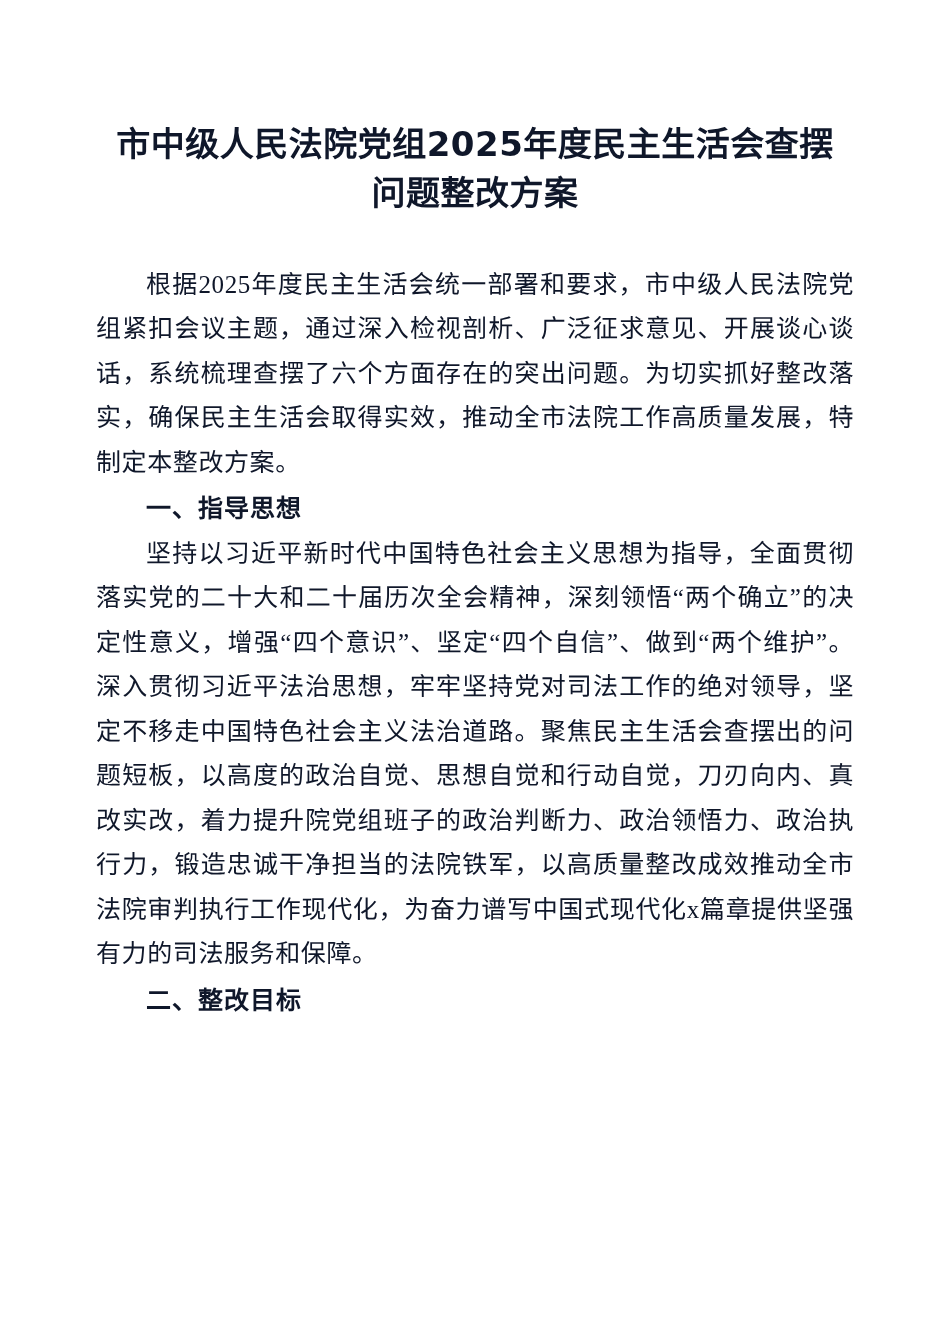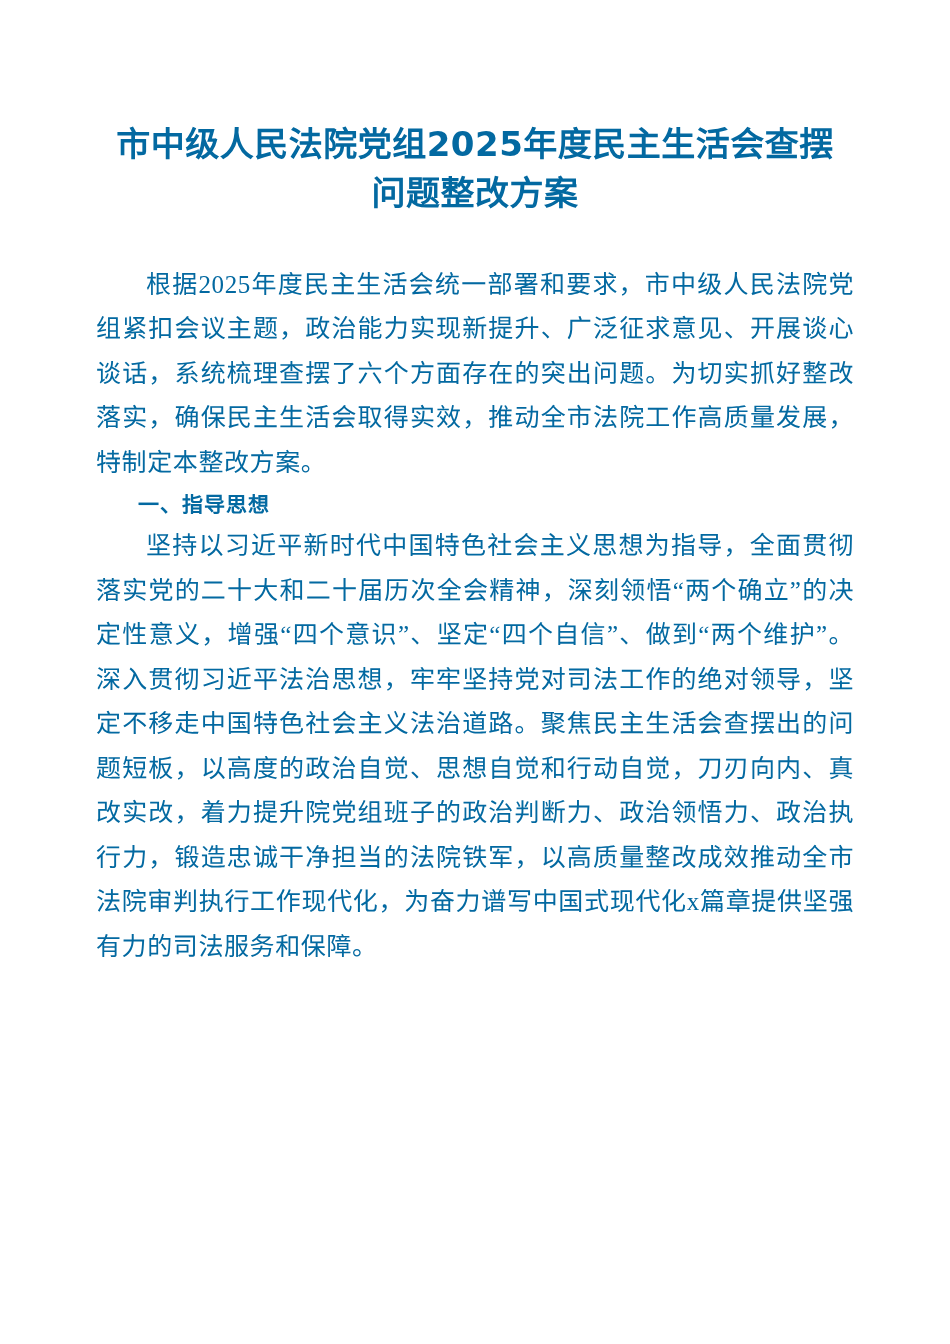--- a/index.html
+++ b/index.html
@@ -8,21 +8,21 @@
     background: #ffffff;
   }
   .page {
     width: 950px;
     height: 1344px;
     position: relative;
     background: #ffffff;
     box-sizing: border-box;
     padding: 120px 96px 60px 96px;
     font-family: "Liberation Serif", "DejaVu Serif", serif;
-    color: #0369a1;
+    color: #0f172a;
     overflow: hidden;
   }
   .doc-title {
     font-family: "DejaVu Sans", "Liberation Sans", sans-serif;
     font-weight: bold;
     font-size: 34px;
     line-height: 1.45;
     text-align: center;
     letter-spacing: 0.5px;
     margin: 0 0 44px 0;
@@ -33,33 +33,34 @@
     line-height: 1.78;
     text-align: justify;
     text-justify: inter-ideograph;
     margin: 0 0 2px 0;
     text-indent: 2em;
     letter-spacing: 0.6px;
   }
   .heading {
     font-family: "DejaVu Sans", "Liberation Sans", sans-serif;
     font-weight: bold;
-    font-size: 21px;
+    font-size: 25px;
     line-height: 1.78;
     margin: 0;
     text-indent: 2em;
     letter-spacing: 1px;
   }
 </style>
 </head>
 <body>
 
 <div class="page">
   <h1 class="doc-title">市中级人民法院党组2025年度民主生活会查摆问题整改方案</h1>
 
-  <p class="para">根据2025年度民主生活会统一部署和要求，市中级人民法院党组紧扣会议主题，政治能力实现新提升、广泛征求意见、开展谈心谈话，系统梳理查摆了六个方面存在的突出问题。为切实抓好整改落实，确保民主生活会取得实效，推动全市法院工作高质量发展，特制定本整改方案。</p>
+  <p class="para">根据2025年度民主生活会统一部署和要求，市中级人民法院党组紧扣会议主题，通过深入检视剖析、广泛征求意见、开展谈心谈话，系统梳理查摆了六个方面存在的突出问题。为切实抓好整改落实，确保民主生活会取得实效，推动全市法院工作高质量发展，特制定本整改方案。</p>
 
   <p class="heading">一、指导思想</p>
 
   <p class="para">坚持以习近平新时代中国特色社会主义思想为指导，全面贯彻落实党的二十大和二十届历次全会精神，深刻领悟“两个确立”的决定性意义，增强“四个意识”、坚定“四个自信”、做到“两个维护”。深入贯彻习近平法治思想，牢牢坚持党对司法工作的绝对领导，坚定不移走中国特色社会主义法治道路。聚焦民主生活会查摆出的问题短板，以高度的政治自觉、思想自觉和行动自觉，刀刃向内、真改实改，着力提升院党组班子的政治判断力、政治领悟力、政治执行力，锻造忠诚干净担当的法院铁军，以高质量整改成效推动全市法院审判执行工作现代化，为奋力谱写中国式现代化x篇章提供坚强有力的司法服务和保障。</p>
 
+  <p class="heading">二、整改目标</p>
 
 </div>
 
 </body></html>

